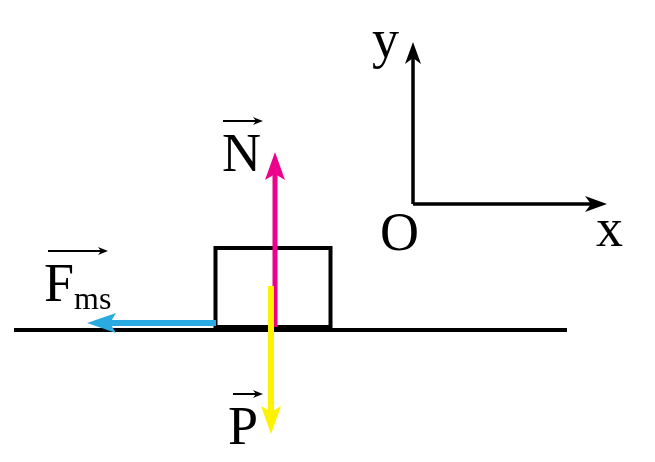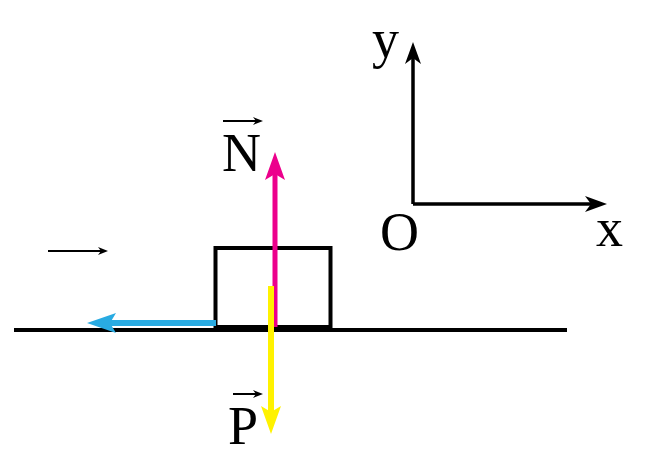--- a/index.html
+++ b/index.html
@@ -92,19 +92,20 @@
       <polygon points="31,7 21,3 24,7 21,11" fill="#000000"></polygon>
     </svg>
     <span class="letter">P</span>
   </div>
 
   <div class="vlabel" style="left:44px; top:244px;">
     <svg class="overbar" width="62" height="12" viewBox="0 0 62 12" style="margin-left:3px;">
       <line x1="1" y1="7" x2="54" y2="7" stroke="#000000" stroke-width="2"></line>
       <polygon points="61,7 51,3 54,7 51,11" fill="#000000"></polygon>
     </svg>
+    <span class="letter"><span>F</span><span class="sub">ms</span></span>
   </div>
 
   <div class="axis-label" style="left:372px; top:12px;">y</div>
   <div class="axis-label" style="left:380px; top:205px;">O</div>
   <div class="axis-label" style="left:596px; top:201px;">x</div>
 
 </div>
 
 </body></html>

